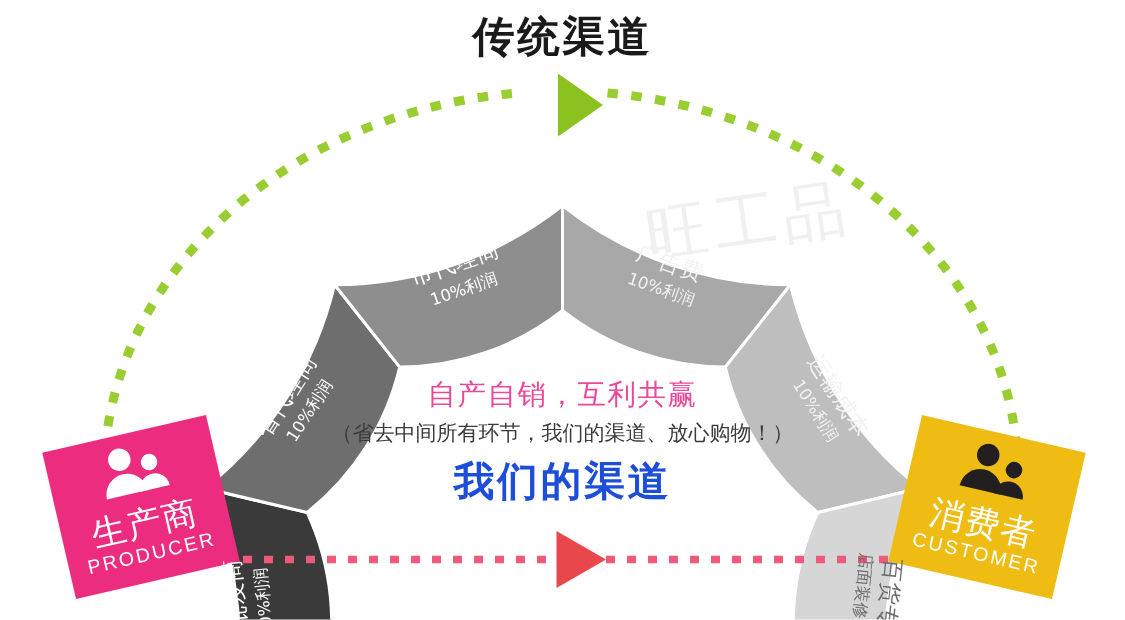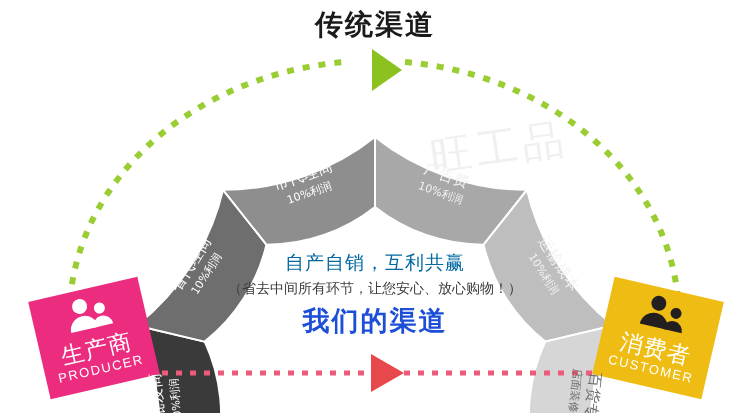--- a/index.html
+++ b/index.html
@@ -22,21 +22,21 @@
     letter-spacing:2px;
     font-family:"DejaVu Sans","Liberation Sans",sans-serif;
   }
 
   
   .center-block{
     position:absolute;left:175px;top:250px;width:400px;
     text-align:center;
   }
   .cb-line1{
-    font-size:19px;color:#0369a1;letter-spacing:1px;
+    font-size:19px;color:#ec4899;letter-spacing:1px;
     font-family:"DejaVu Sans","Liberation Sans",sans-serif;
     margin-bottom:4px;
   }
   .cb-line2{
     font-size:14px;color:#3b3b3b;letter-spacing:0px;
     font-family:"DejaVu Sans","Liberation Sans",sans-serif;
     margin-bottom:5px;
   }
   .cb-line3{
     font-size:27px;font-weight:bold;color:#1d4ed8;letter-spacing:2px;
@@ -110,21 +110,21 @@
     <line x1="404" y1="373" x2="628" y2="373" stroke="#EE5A7A" stroke-width="5" stroke-dasharray="6 8"></line>
     <polygon points="371,354 404,373 371,392" fill="#E8474C"></polygon>
   </svg>
 
   <div class="top-title">传统渠道</div>
 
   <div class="watermark">旺工品</div>
 
   <div class="center-block">
     <div class="cb-line1">自产自销，互利共赢</div>
-    <div class="cb-line2">（省去中间所有环节，让您安心、放心购物！）</div>
+    <div class="cb-line2">（省去中间所有环节，我们的渠道、放心购物！）</div>
     <div class="cb-line3">我们的渠道</div>
   </div>
 
   <div class="endcap" id="producer-card" style="background: rgb(236, 44, 127);">
     <div class="glyph">
       <svg width="50" height="34" viewBox="0 0 50 34" aria-hidden="true">
         <circle cx="18" cy="8" r="7.5" fill="#ffffff"></circle>
         <path d="M4 32 a14 14 0 0 1 28 0 z" fill="#ffffff"></path>
         <circle cx="37" cy="14" r="5.5" fill="#ffffff"></circle>
         <path d="M27 32 a10 10 0 0 1 20 0 z" fill="#ffffff"></path>

